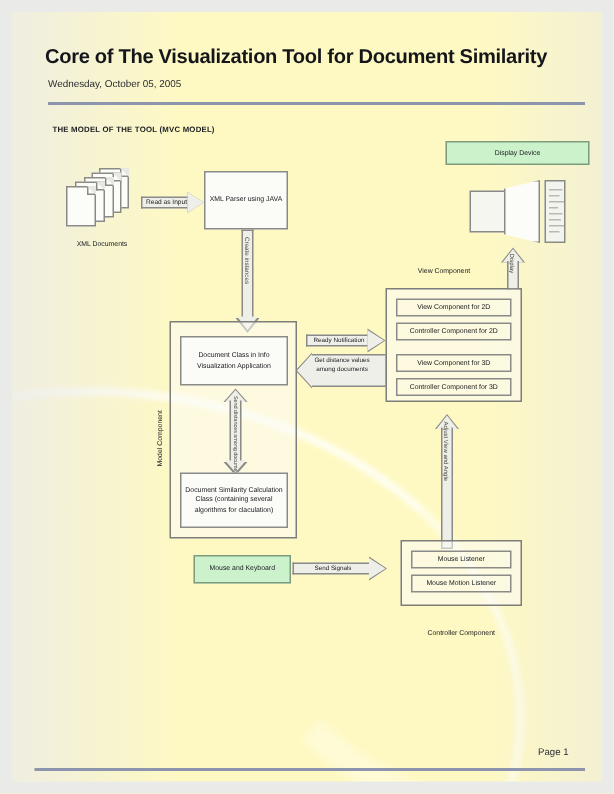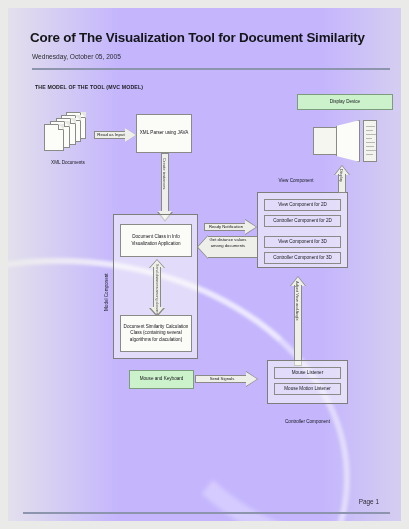--- a/index.html
+++ b/index.html
@@ -8,21 +8,21 @@
     width:409px;height:529px;overflow:hidden;
     background:#e9e9e9;
     font-family:"Liberation Sans",sans-serif;
     -webkit-font-smoothing:antialiased;
   }
   .screen{position:relative;width:409px;height:529px;overflow:hidden;background:#eaeae8;}
 
   
   .page{
     position:absolute;left:8px;top:8px;width:393px;height:513px;
-    background:#c4b5fd;
+    background:#fef9c3;
     overflow:hidden;
   }
   
   .swoosh{position:absolute;border-radius:50%;border:0 solid transparent;pointer-events:none;}
   .sw1{
     left:-170px;top:-240px;width:620px;height:700px;
     border:10px solid rgba(255,255,255,.75);
     border-color:rgba(255,255,255,.85) transparent transparent rgba(255,255,255,.55);
     transform:rotate(14deg);filter:blur(1.2px);
   }

